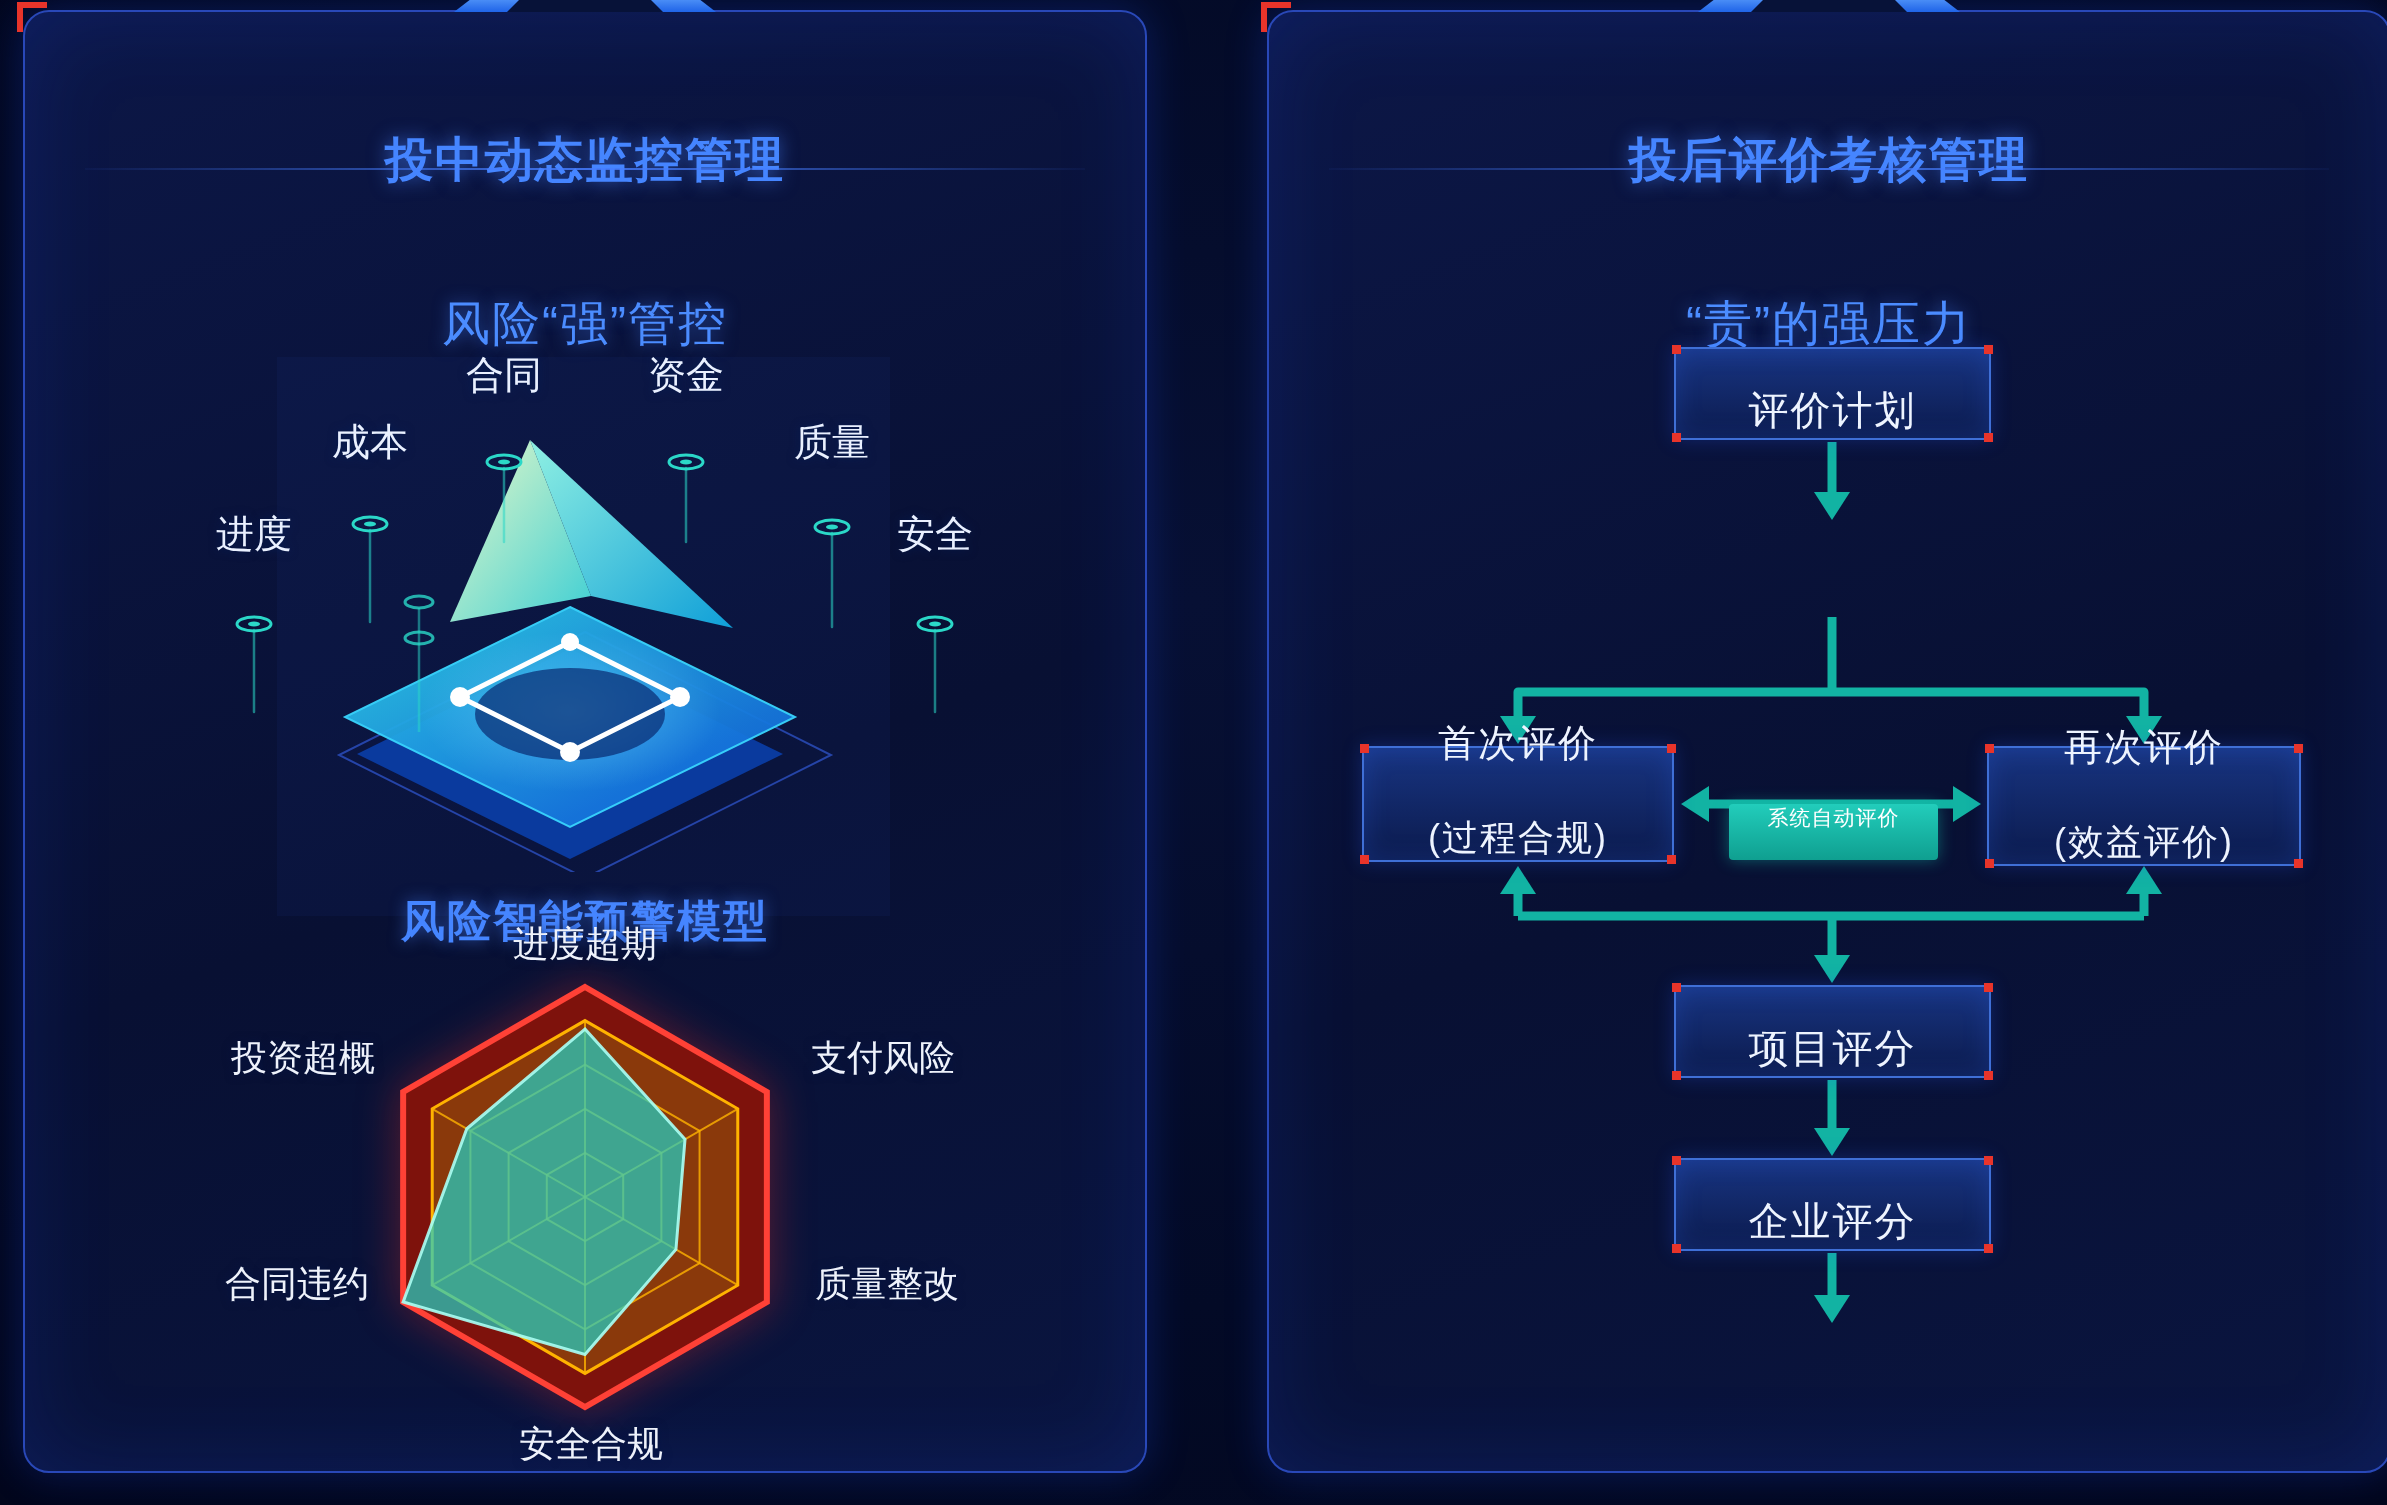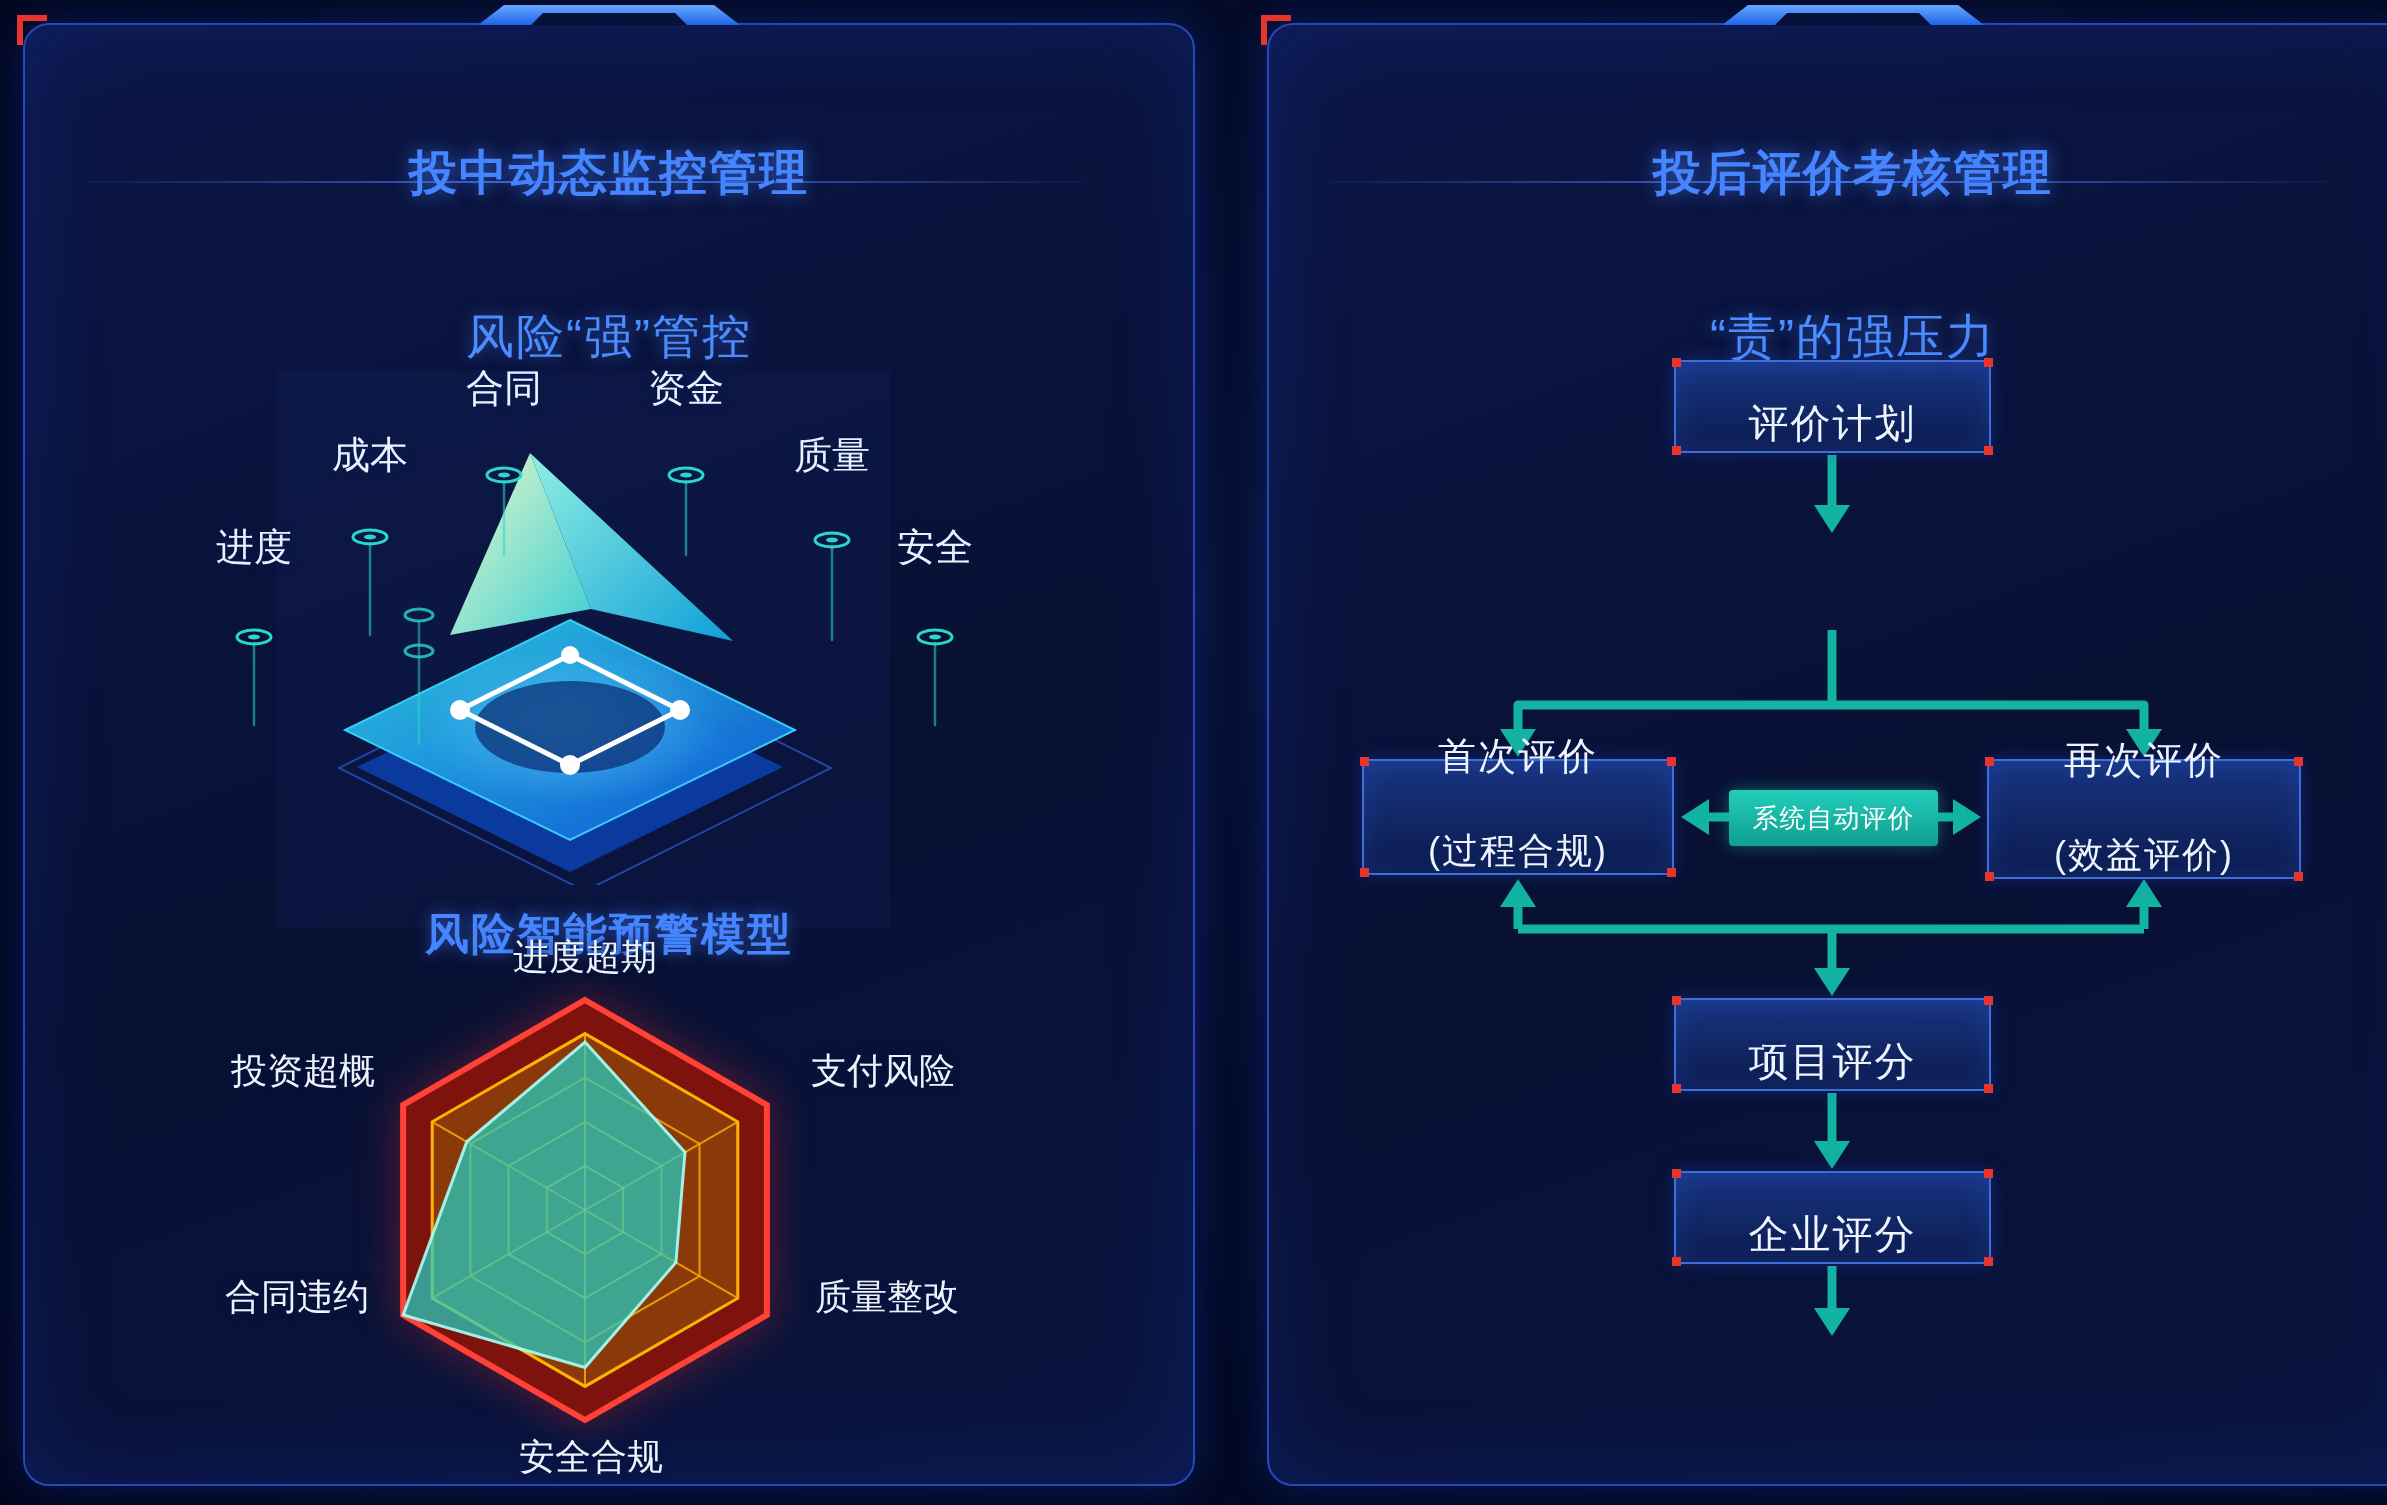--- a/index.html
+++ b/index.html
@@ -3,25 +3,24 @@
 <meta charset="utf-8">
 <style>
   html,body{margin:0;padding:0;}
   body{
     width:2387px;height:1505px;position:relative;overflow:hidden;
     background:radial-gradient(ellipse at 50% 40%, #071034 0%, #030a26 55%, #02061c 100%);
     font-family:"Liberation Sans","DejaVu Sans",sans-serif;
     color:#e6eeff;
   }
   .panel{
-    position:absolute;top:23px;width:1120px;height:1459px;
+    position:absolute;top:10px;width:1120px;height:1459px;
     border:2px solid #2948b8;border-radius:26px;
     background:linear-gradient(160deg,#0c1747 0%,#081033 55%,#0a1540 100%);
     box-shadow:0 0 40px rgba(30,80,255,.25), inset 0 0 90px rgba(30,80,255,.16);
-    padding-left:48px;
   }
   .panel.left{left:23px;}
   .panel.right{left:1267px;}
   .notch{
     position:absolute;top:-20px;left:50%;transform:translateX(-50%);
     width:262px;height:20px;
     clip-path:polygon(26px 0, calc(100% - 26px) 0, 100% 100%, 0 100%);
     background:linear-gradient(180deg,#66a8ff,#1f64e8);
   }
   .notch-inner{
@@ -75,24 +74,25 @@
     position:absolute;box-sizing:border-box;
     background:linear-gradient(180deg,rgba(28,62,150,.78),rgba(12,28,80,.88));
     border:2px solid #3f6fd6;color:#eef4ff;
     display:flex;flex-direction:column;align-items:center;justify-content:flex-end;
     font-size:40px;letter-spacing:2px;
     box-shadow:0 0 18px rgba(40,90,255,.25), inset 0 0 26px rgba(50,110,255,.22);
   }
   .fbox .l2{font-size:36px;line-height:1.25;margin-top:48px;}
   .fbox .l1{font-size:38px;line-height:1.25;}
   .badge{
-    position:absolute;box-sizing:border-box;display:flex;align-items:center;justify-content:center;
+    position:absolute;box-sizing:border-box;display:flex;justify-content:center;
     background:linear-gradient(180deg,#22cdbb,#0f9f90);color:#fff;
-    font-size:26px;letter-spacing:1px;border-radius:4px;
+    font-size:21px;letter-spacing:1px;border-radius:4px;
     box-shadow:0 0 16px rgba(20,190,170,.45);
+    margin-top:27px;
   }
   .corner{position:absolute;width:9px;height:9px;background:#e8342a;}
   .corner.tl{left:-4px;top:-4px}.corner.tr{right:-4px;top:-4px}
   .corner.bl{left:-4px;bottom:-4px}.corner.br{right:-4px;bottom:-4px}
 </style>
 </head>
 <body>
 
 <section class="panel left">
   <div class="corner-marker"></div>

